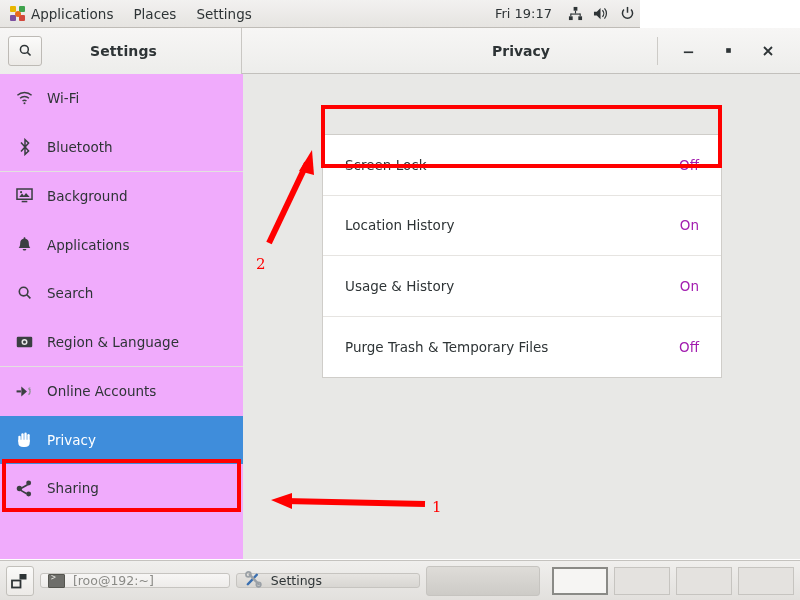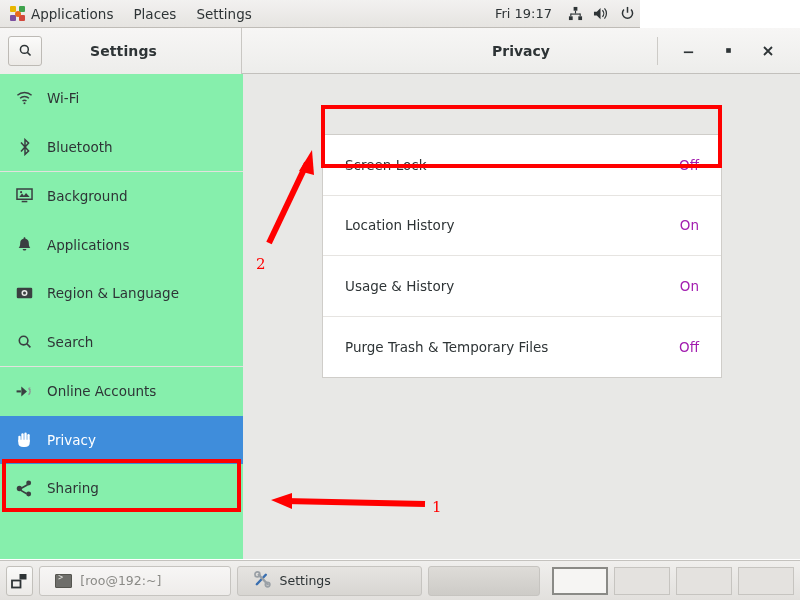--- a/index.html
+++ b/index.html
@@ -77,21 +77,21 @@
   }
   .wc-sep { width: 1px; height: 28px; background: #cdcbc7; margin-right: 10px; }
   .wc {
     width: 40px; height: 34px; display: flex; align-items: center; justify-content: center;
     cursor: pointer; color: #2e3436;
   }
 
   
   #sidebar {
     position: absolute; left: 0; top: 46px; width: 261px; height: 485px;
-    background: #86efac; border-right: 1px solid #d6d4d0;
+    background: #f0abfc; border-right: 1px solid #d6d4d0;
     overflow: hidden;
   }
   .side-item {
     height: 48.5px; display: flex; align-items: center; padding-left: 16px;
     font-size: 13.5px; color: #2e3436; cursor: pointer; gap: 14px;
   }
   .side-item .ico {
     width: 17px; height: 17px; display: flex; align-items: center; justify-content: center;
     color: #3a3f41; flex: none;
   }
@@ -136,22 +136,22 @@
     background: linear-gradient(#f0efed, #e2e0dd);
     border-top: 1px solid #c4c2be;
     display: flex; align-items: center; padding: 0 6px; gap: 6px;
   }
   #show-desktop {
     width: 38px; height: 30px; border: 1px solid #c2c0bb; border-radius: 3px;
     background: linear-gradient(#fafaf9, #eceae7);
     display: flex; align-items: center; justify-content: center; cursor: pointer;
   }
   .task-btn {
-    height: 30px; border: 1px solid #c6c4c0; border-radius: 3px;
-    display: flex; align-items: center; gap: 8px; padding: 0 15px;
+    height: 15px; border: 1px solid #c6c4c0; border-radius: 3px;
+    display: flex; align-items: center; gap: 8px; padding: 0 7px;
     font-size: 12.5px; cursor: pointer;
   }
   #task-term { width: 258px; background: linear-gradient(#f7f6f5,#eeecea); color: #8a8a86; }
   #task-settings { width: 250px; background: linear-gradient(#e6e4e1,#d8d6d2); color: #2e3436; }
   #spacer-task { width: 158px; height: 30px; border: 1px solid #c6c4c0; border-radius: 3px;
     background: linear-gradient(#dedcd8,#cdcbc7); }
   #workspaces { display: flex; gap: 6px; margin-left: 6px; }
   .ws { width: 56px; height: 28px; border: 1px solid #c6c4c0; background: #e4e2df; }
   .ws.active { border: 2px solid #8a8a86; background: #f6f5f3; }
 
@@ -307,41 +307,41 @@
           <path d="M8 .8c.6 0 1 .5 1 1.1v.5c2.4.5 3.6 2.3 3.6 4.8 0 3 .8 4.2 1.6 4.9H1.8c.8-.7 1.6-1.9 1.6-4.9 0-2.5 1.2-4.3 3.6-4.8v-.5c0-.6.4-1.1 1-1.1z"></path>
           <path d="M6.1 13.2h3.8c0 1-.85 1.8-1.9 1.8s-1.9-.8-1.9-1.8z"></path>
             </g>
           </svg>
       </span>
       <span>Applications</span>
     </div>
 
     <div class="side-item">
       <span class="ico">
+        <svg width="16" height="16" viewBox="0 0 16 16">
+            <g fill="none" stroke="#3a3f41" stroke-width="1.6">
+          <circle cx="6.6" cy="6.6" r="4.3"></circle>
+              <path d="M9.8 9.8l3.6 3.6"></path>
+            </g>
+          </svg>
+      </span>
+      <span>Search</span>
+    </div>
+
+    <div class="side-item">
+      <span class="ico">
         <svg width="17" height="14" viewBox="0 0 18 14">
             <g fill="#3a3f41">
           <rect x="0.8" y="1.4" width="16.4" height="11.2" rx="1.4"></rect>
           <circle cx="9" cy="7" r="3.2" fill="#e8e8e6"></circle>
           <circle cx="9" cy="7" r="1.6" fill="#3a3f41"></circle>
             </g>
           </svg>
       </span>
       <span>Region &amp; Language</span>
-    </div>
-
-    <div class="side-item">
-      <span class="ico">
-        <svg width="16" height="16" viewBox="0 0 16 16">
-            <g fill="none" stroke="#3a3f41" stroke-width="1.6">
-          <circle cx="6.6" cy="6.6" r="4.3"></circle>
-              <path d="M9.8 9.8l3.6 3.6"></path>
-            </g>
-          </svg>
-      </span>
-      <span>Search</span>
     </div>
 
 
     <div class="side-sep"></div>
 
     <div class="side-item">
       <span class="ico">
         <svg width="17" height="15" viewBox="0 0 18 15">
             <g fill="#3a3f41">
           <path d="M5.6 2.2v10.6l6-5.3z"></path>

